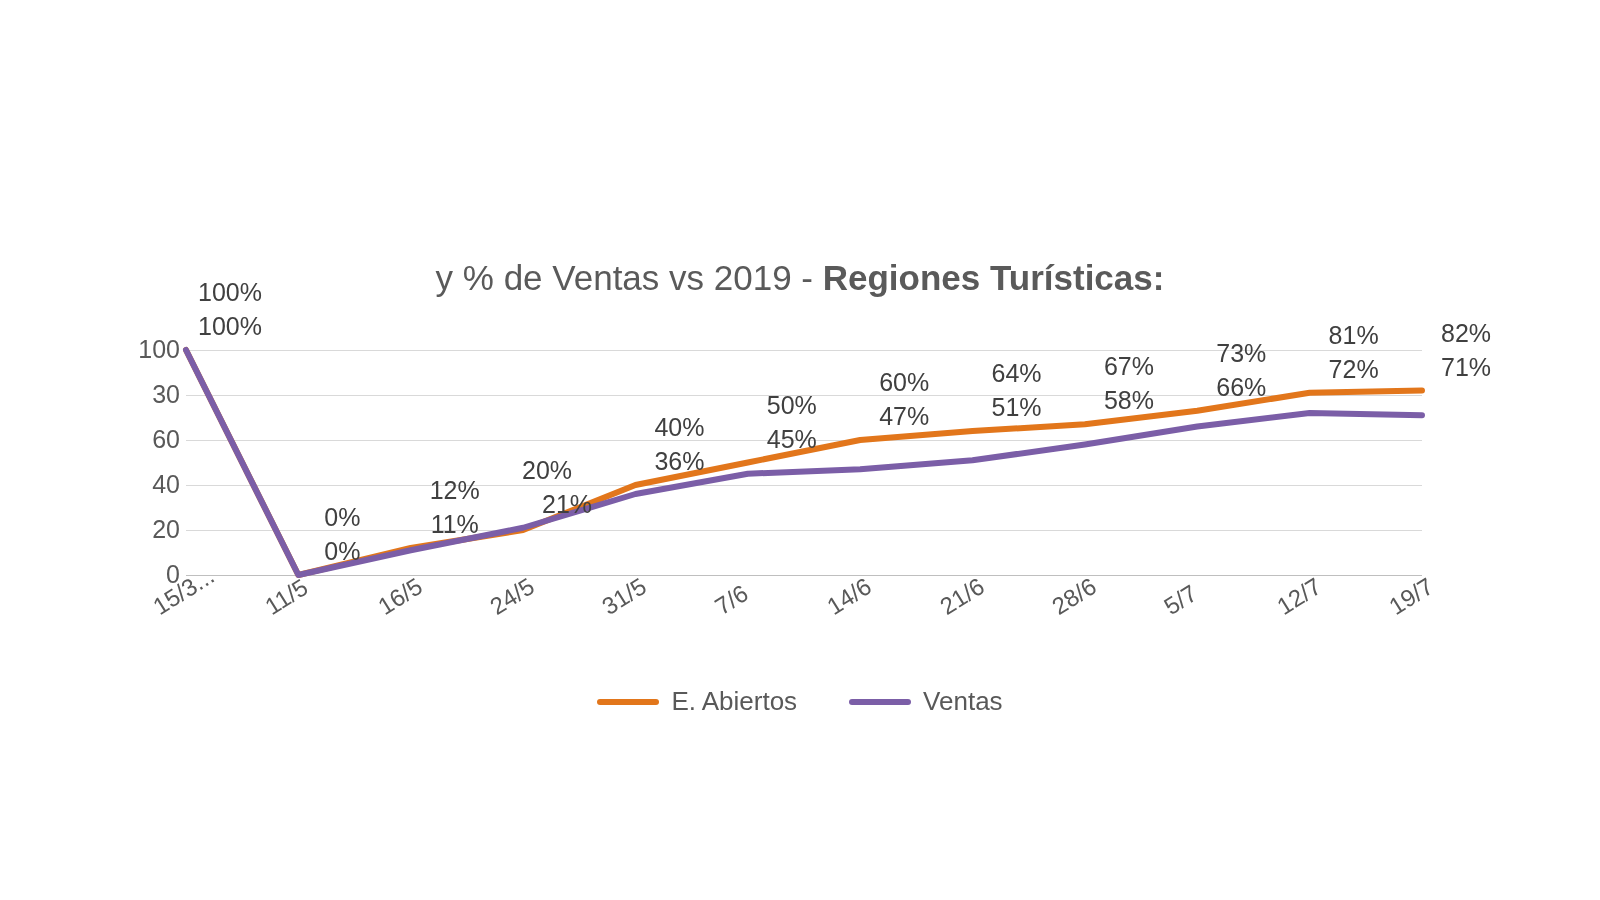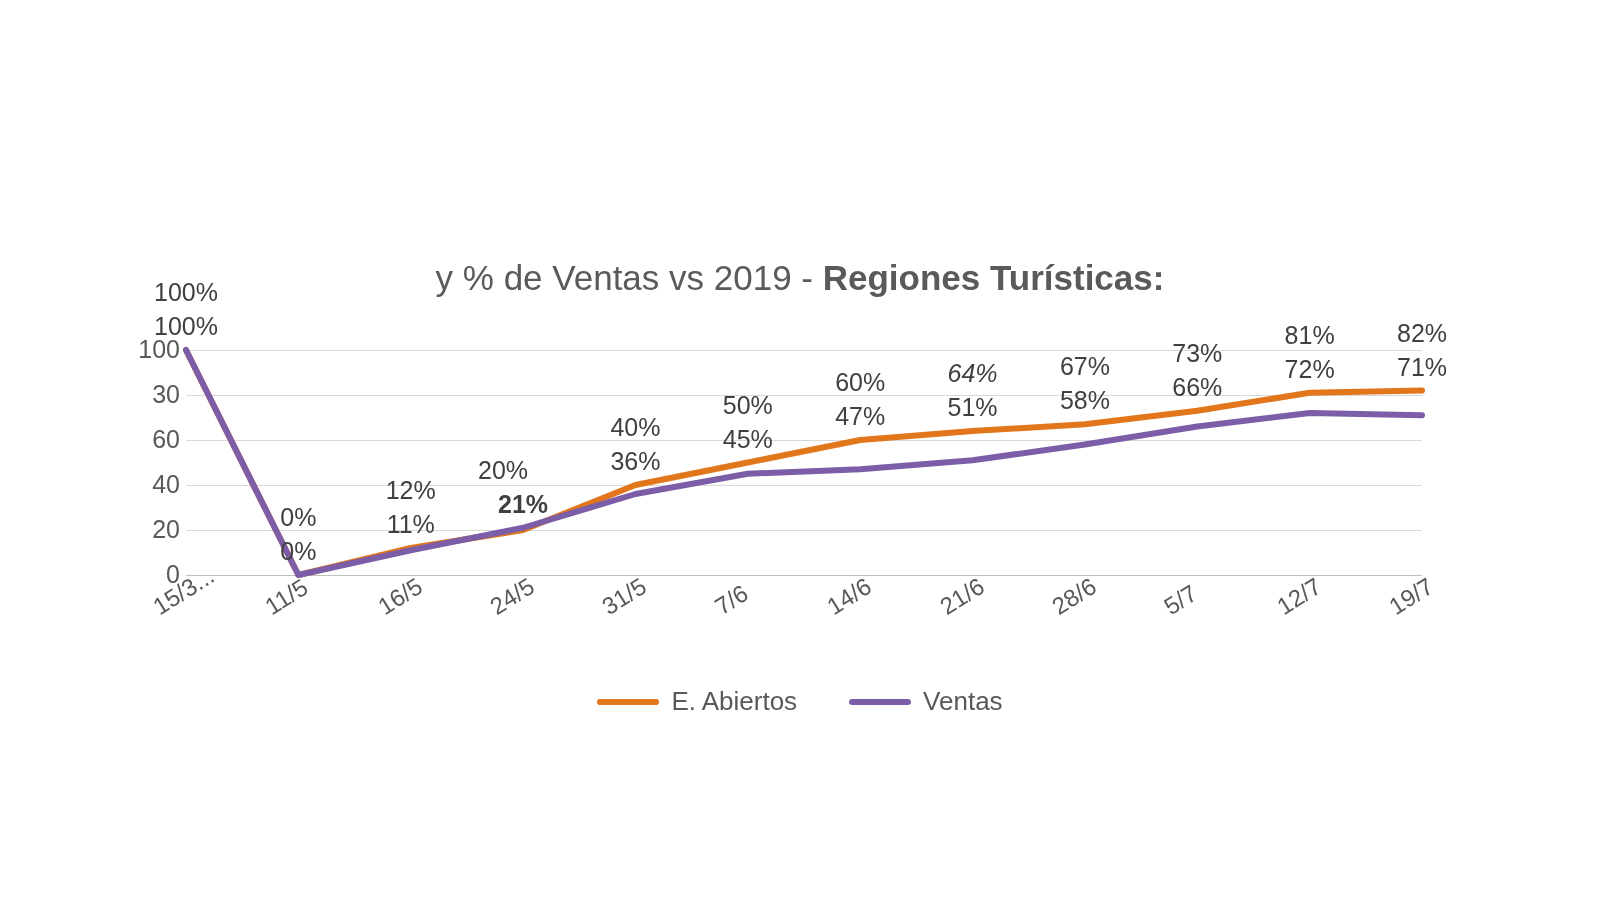--- a/index.html
+++ b/index.html
@@ -83,20 +83,21 @@
   }
 
   
   .dlabel {
     position: absolute;
     font-size: 25px;
     color: #404040;
     white-space: nowrap;
     text-align: center;
     transform: translateX(-50%);
+    margin-left: 44px;
   }
 
   
   #legend {
     position: absolute;
     left: 0;
     top: 686px;
     width: 1600px;
     display: flex;
     justify-content: center;
@@ -163,28 +164,28 @@
         <div class="xlabel" style="left: 1198px; top: 247px;">19/7</div>
       </div>
     <div id="dlabels">
         <div class="dlabel" style="left: 0px; top: -72px;">100%</div>
         <div class="dlabel" style="left: 0px; top: -38px;">100%</div>
         <div class="dlabel" style="left: 112.364px; top: 153px;">0%</div>
         <div class="dlabel" style="left: 112.364px; top: 187px;">0%</div>
         <div class="dlabel" style="left: 224.727px; top: 126px;">12%</div>
         <div class="dlabel" style="left: 224.727px; top: 160px;">11%</div>
         <div class="dlabel" style="left: 317px; top: 105.75px;">20%</div>
-        <div class="dlabel" style="left: 337.091px; top: 139.75px; font-weight: bold;">21%</div>
+        <div class="dlabel" style="left: 337.091px; top: 139.75px;">21%</div>
         <div class="dlabel" style="left: 449.455px; top: 63px;">40%</div>
         <div class="dlabel" style="left: 449.455px; top: 97px;">36%</div>
         <div class="dlabel" style="left: 561.818px; top: 40.5px; text-align: center;">50%</div>
         <div class="dlabel" style="left: 561.818px; top: 74.5px;">45%</div>
         <div class="dlabel" style="left: 674.182px; top: 18px;">60%</div>
         <div class="dlabel" style="left: 674.182px; top: 52px;">47%</div>
-        <div class="dlabel" style="left: 786.545px; top: 9px; font-style: italic;">64%</div>
+        <div class="dlabel" style="left: 786.545px; top: 9px;">64%</div>
         <div class="dlabel" style="left: 786.545px; top: 43px;">51%</div>
         <div class="dlabel" style="left: 898.909px; top: 2.25px;">67%</div>
         <div class="dlabel" style="left: 898.909px; top: 36.25px;">58%</div>
         <div class="dlabel" style="left: 1011.27px; top: -11.25px;">73%</div>
         <div class="dlabel" style="left: 1011.27px; top: 22.75px;">66%</div>
         <div class="dlabel" style="left: 1123.64px; top: -29.25px;">81%</div>
         <div class="dlabel" style="left: 1123.64px; top: 4.75px;">72%</div>
         <div class="dlabel" style="left: 1236px; top: -31.5px;">82%</div>
         <div class="dlabel" style="left: 1236px; top: 2.5px;">71%</div>
       </div>

